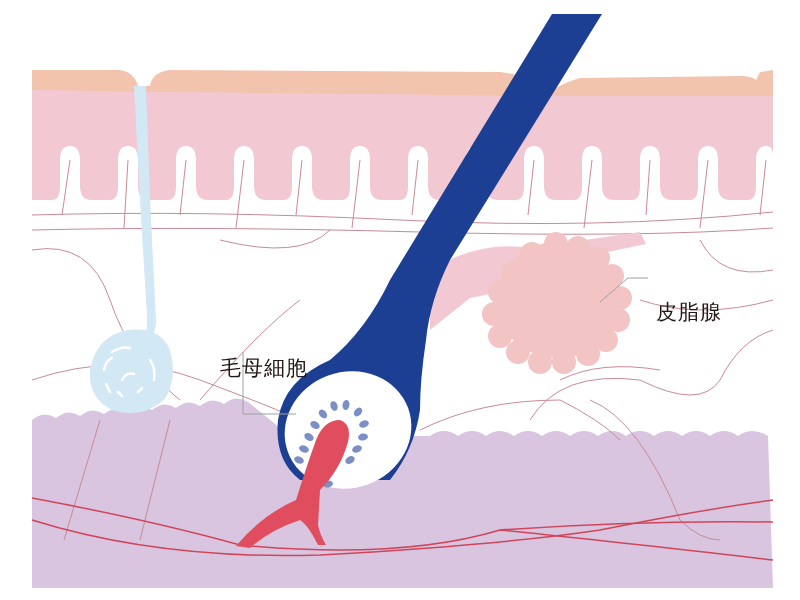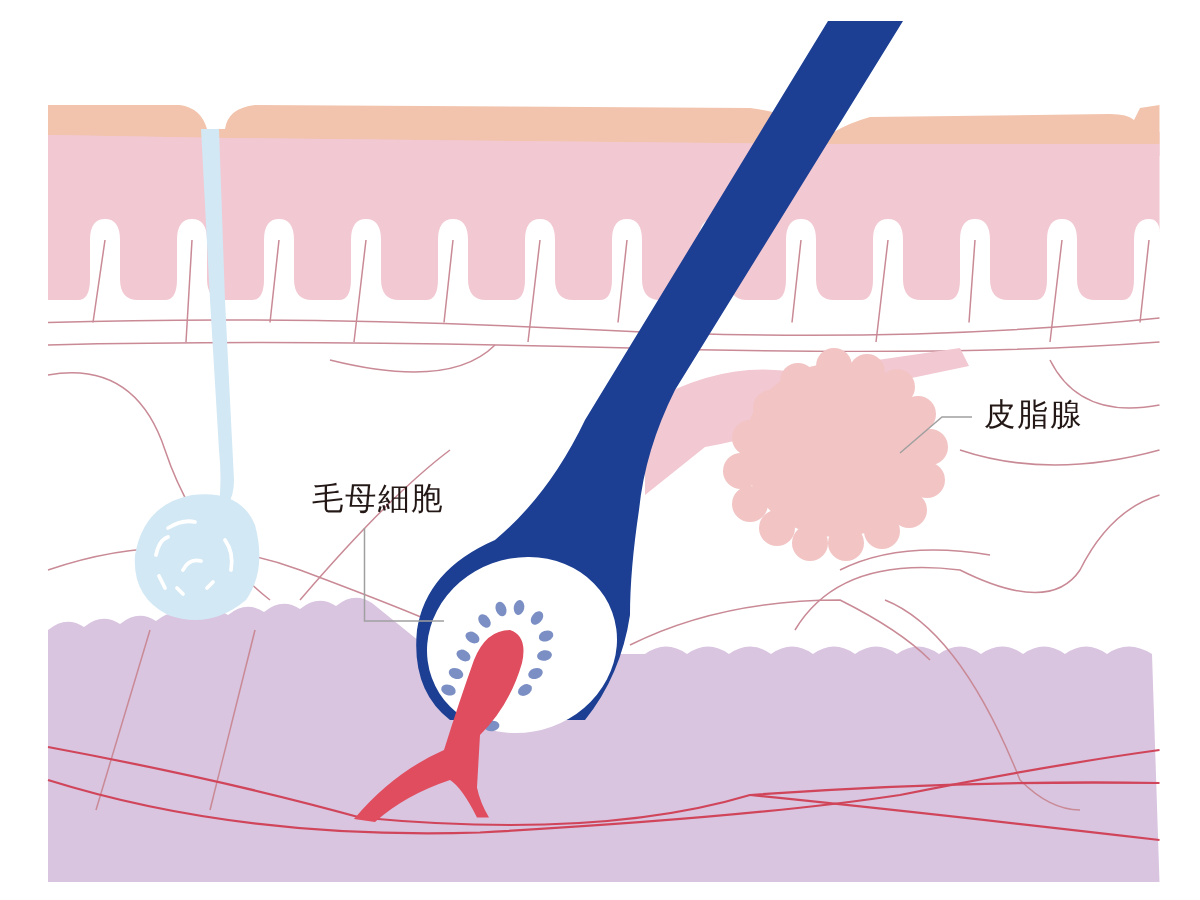--- a/index.html
+++ b/index.html
@@ -1,19 +1,19 @@
 <!DOCTYPE html>
 <html><head>
   <meta charset="utf-8">
   <style>
     html, body { margin: 0; padding: 0; background: #ffffff; }
     body { width: 800px; height: 600px; overflow: hidden; position: relative; font-family: "DejaVu Sans", sans-serif; }
     #diagram { position: absolute; left: 0; top: 0; width: 800px; height: 600px; }
-    .label { position: absolute; font-size: 21px; color: #231815; white-space: nowrap; font-family: "DejaVu Sans", sans-serif; letter-spacing: 1px; }
-    #label-hair-matrix { left: 208px; top: 318px; }
+    .label { position: absolute; font-size: 21px; color: #231815; white-space: nowrap; font-family: "DejaVu Sans", sans-serif; letter-spacing: 1px; margin-top: 36px; }
+    #label-hair-matrix { left: 220px; top: 318px; }
     #label-sebaceous { left: 656px; top: 262px; }
   </style>
 </head>
 <body>
 
 <svg id="diagram" viewBox="0 0 800 600" xmlns="http://www.w3.org/2000/svg">
 
   <g>
     <path fill="#d9c5e0" d="M32,420
       q12,-10 24,-2 q12,-10 24,-2 q12,-10 24,-2 q12,-10 24,-2 q12,-10 24,-2 q12,-10 24,-2 q12,-10 24,-2 q12,-10 24,-2 q12,-10 24,-2

